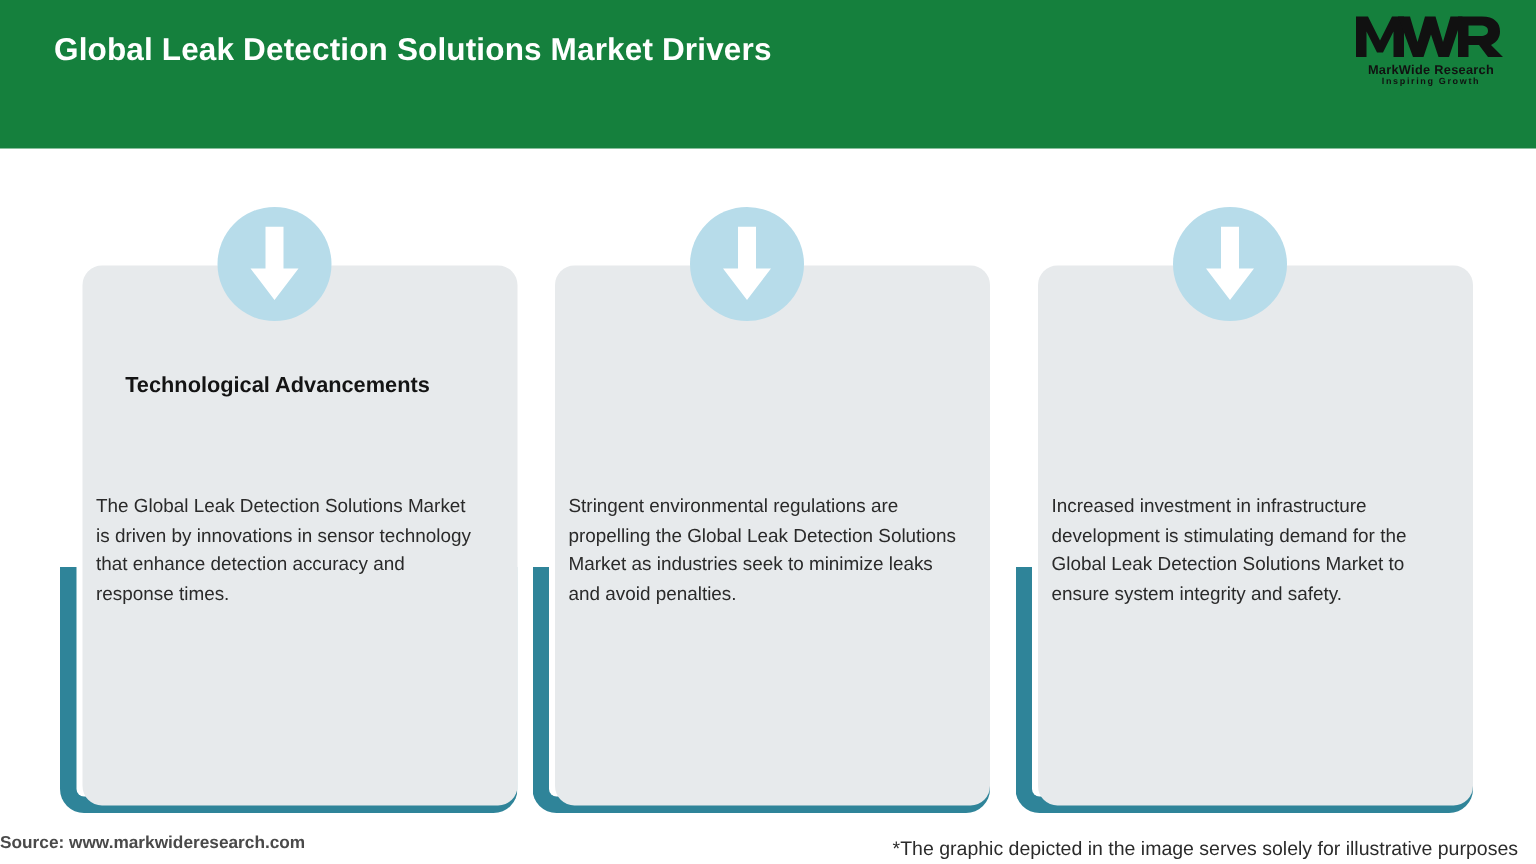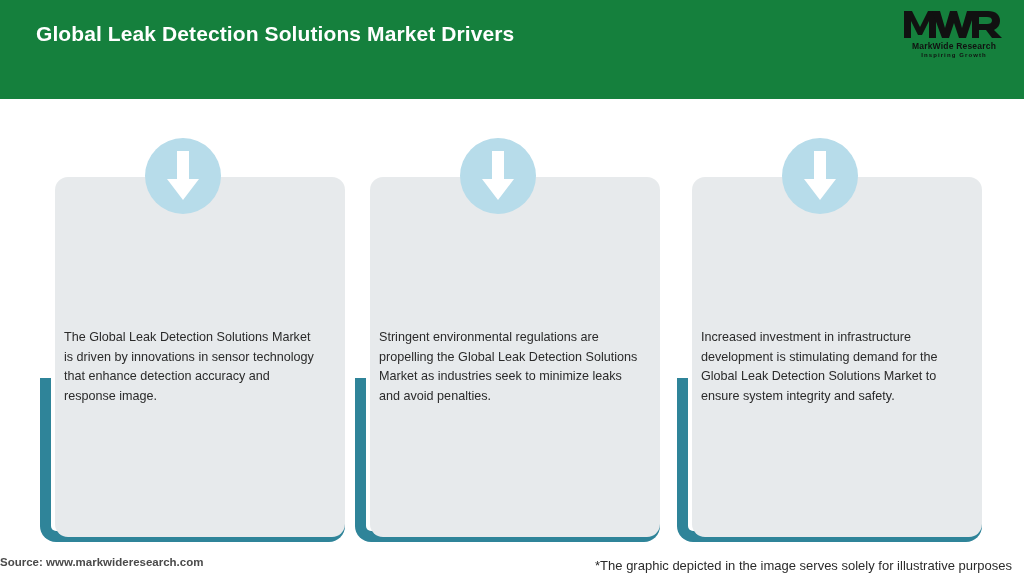--- a/index.html
+++ b/index.html
@@ -198,21 +198,22 @@
 <div class="cards">
 
   <div class="card-col c1">
     <div class="u-frame"></div>
     <div class="card-panel"></div>
     <div class="badge">
       <svg width="36" height="50" viewBox="0 0 36 50" xmlns="http://www.w3.org/2000/svg">
         <path d="M12 0 L24 0 L24 28 L34 28 L18 49 L2 28 L12 28 Z" fill="#ffffff"></path>
       </svg>
     </div>
-    <div class="card-body">The Global Leak Detection Solutions Market is driven by innovations in sensor technology that enhance detection accuracy and response image.</div>
+    <div class="card-title">Technological Advancements</div>
+    <div class="card-body">The Global Leak Detection Solutions Market is driven by innovations in sensor technology that enhance detection accuracy and response times.</div>
   </div>
 
   <div class="card-col c2">
     <div class="u-frame"></div>
     <div class="card-panel"></div>
     <div class="badge">
       <svg width="36" height="50" viewBox="0 0 36 50" xmlns="http://www.w3.org/2000/svg">
         <path d="M12 0 L24 0 L24 28 L34 28 L18 49 L2 28 L12 28 Z" fill="#ffffff"></path>
       </svg>
     </div>

